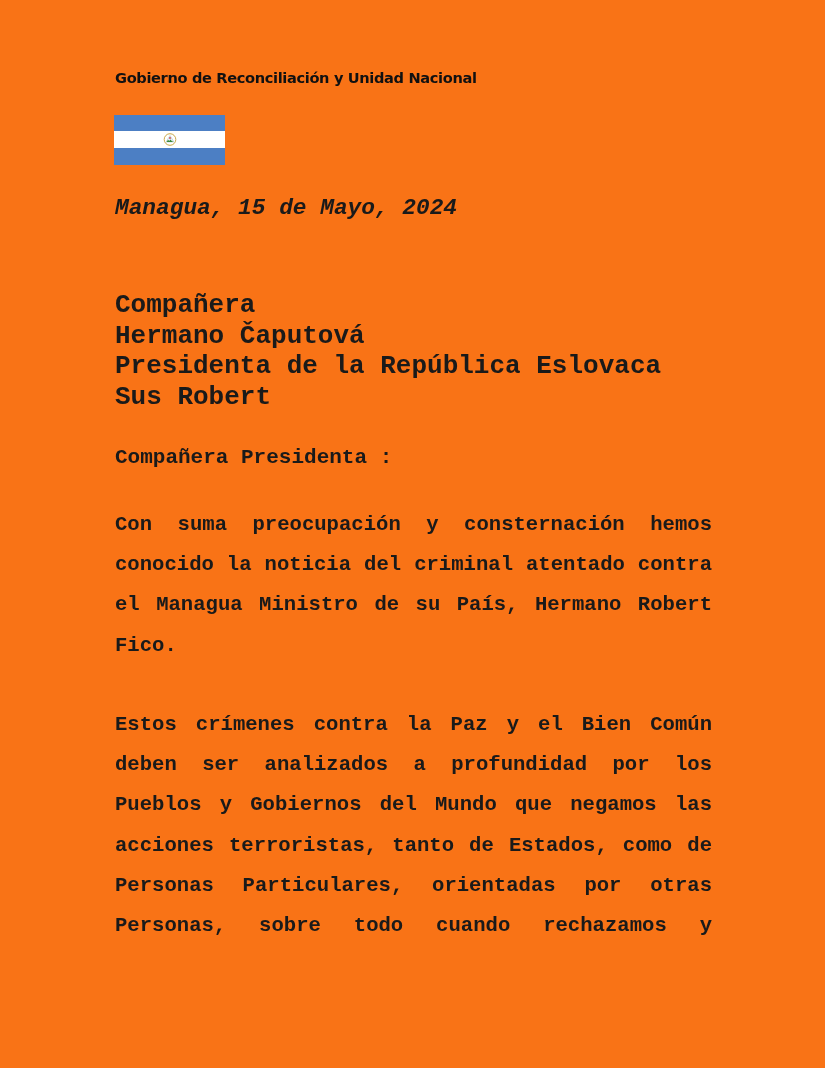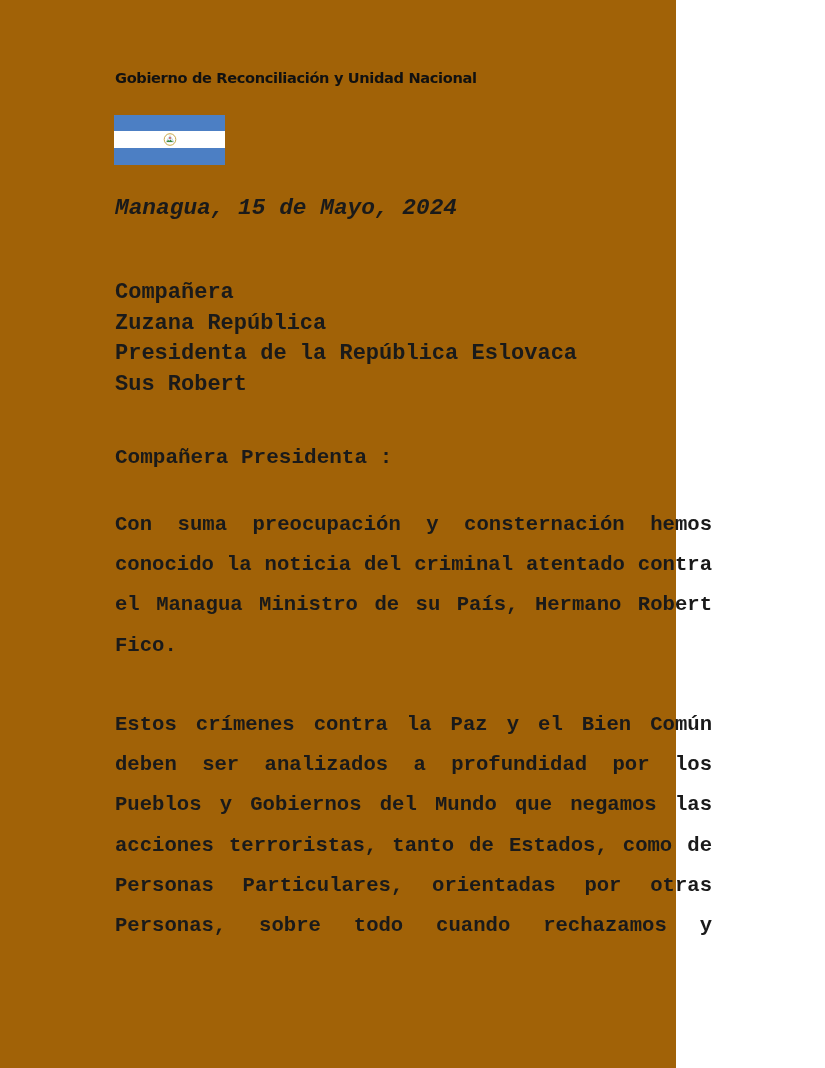--- a/index.html
+++ b/index.html
@@ -1,28 +1,28 @@
 <!DOCTYPE html>
 <html><head>
 <meta charset="utf-8">
 <style>
   html, body { margin: 0; padding: 0; background: #ffffff; }
   body { width: 825px; height: 1068px; position: relative; overflow: hidden; color: #1a1a1a; }
-  .page { position: absolute; left: 0; top: 0; width: 676px; height: 1068px; background: #a16207; }
+  .page { position: absolute; left: 0; top: 0; width: 825px; height: 1068px; background: #f97316; }
   .letterhead { position: absolute; left: 115px; top: 68px; font-family: "DejaVu Sans", sans-serif; font-weight: bold; font-size: 14.6px; line-height: 19px; letter-spacing: -0.35px; color: #111; }
   .letterhead div { white-space: nowrap; }
   .flag { position: absolute; left: 114px; top: 115px; width: 111px; height: 50px; }
   .flag .band { position: absolute; left: 0; width: 111px; }
   .flag .b1 { top: 0; height: 16px; background: #4c7fc4; }
   .flag .b2 { top: 16px; height: 17px; background: #ffffff; }
   .flag .b3 { top: 33px; height: 17px; background: #4c7fc4; }
   .flag .emblem { position: absolute; left: 49px; top: 18px; width: 14px; height: 13px; }
   .mono { font-family: "Liberation Mono", "DejaVu Sans Mono", monospace; font-weight: bold; color: #1a1a1a; }
   .date { position: absolute; left: 115px; top: 194px; font-size: 22.8px; line-height: 28px; white-space: nowrap; font-style: italic; }
-  .addressee { position: absolute; left: 115px; top: 278px; font-size: 22px; line-height: 30.7px; }
+  .addressee { position: absolute; left: 115px; top: 290px; font-size: 26px; line-height: 30.7px; }
   .addressee div { white-space: nowrap; }
   .salutation { position: absolute; left: 115px; top: 444px; font-size: 21px; line-height: 28px; white-space: nowrap; }
   .para { position: absolute; left: 115px; width: 597px; font-size: 20.6px; line-height: 40.2px; text-align: justify; text-align-last: left; }
   .para.p1 { top: 505px; }
   .para.p2 { top: 705px; }
   .para.p2 { text-align-last: justify; }
 </style>
 </head>
 <body>
 
@@ -41,21 +41,21 @@
       <polygon points="3,9 7,2.5 11,9" fill="#e8f0f8" stroke="#8aa" stroke-width="0.4"></polygon>
       <path d="M3.6 9 L5 6.8 L6.2 8 L7.4 6.5 L8.8 8 L10.4 9 Z" fill="#3a8a3a"></path>
       <circle cx="7" cy="5" r="0.9" fill="#d04040"></circle>
     </svg>
   </div>
 
   <div class="date mono">Managua, 15 de Mayo, 2024</div>
 
   <div class="addressee mono">
     <div>Compañera</div>
-    <div>Zuzana República</div>
+    <div>Hermano Čaputová</div>
     <div>Presidenta de la República Eslovaca</div>
     <div>Sus Robert</div>
   </div>
 
   <div class="salutation mono">Compañera Presidenta :</div>
 
   <div class="para p1 mono">Con suma preocupación y consternación hemos conocido la noticia del criminal atentado contra el Managua Ministro de su País, Hermano Robert Fico.</div>
   <div class="para p2 mono">Estos crímenes contra la Paz y el Bien Común deben ser analizados a profundidad por los Pueblos y Gobiernos del Mundo que negamos las acciones terroristas, tanto de Estados, como de Personas Particulares, orientadas por otras Personas, sobre todo cuando rechazamos y</div>
 
 </div>

